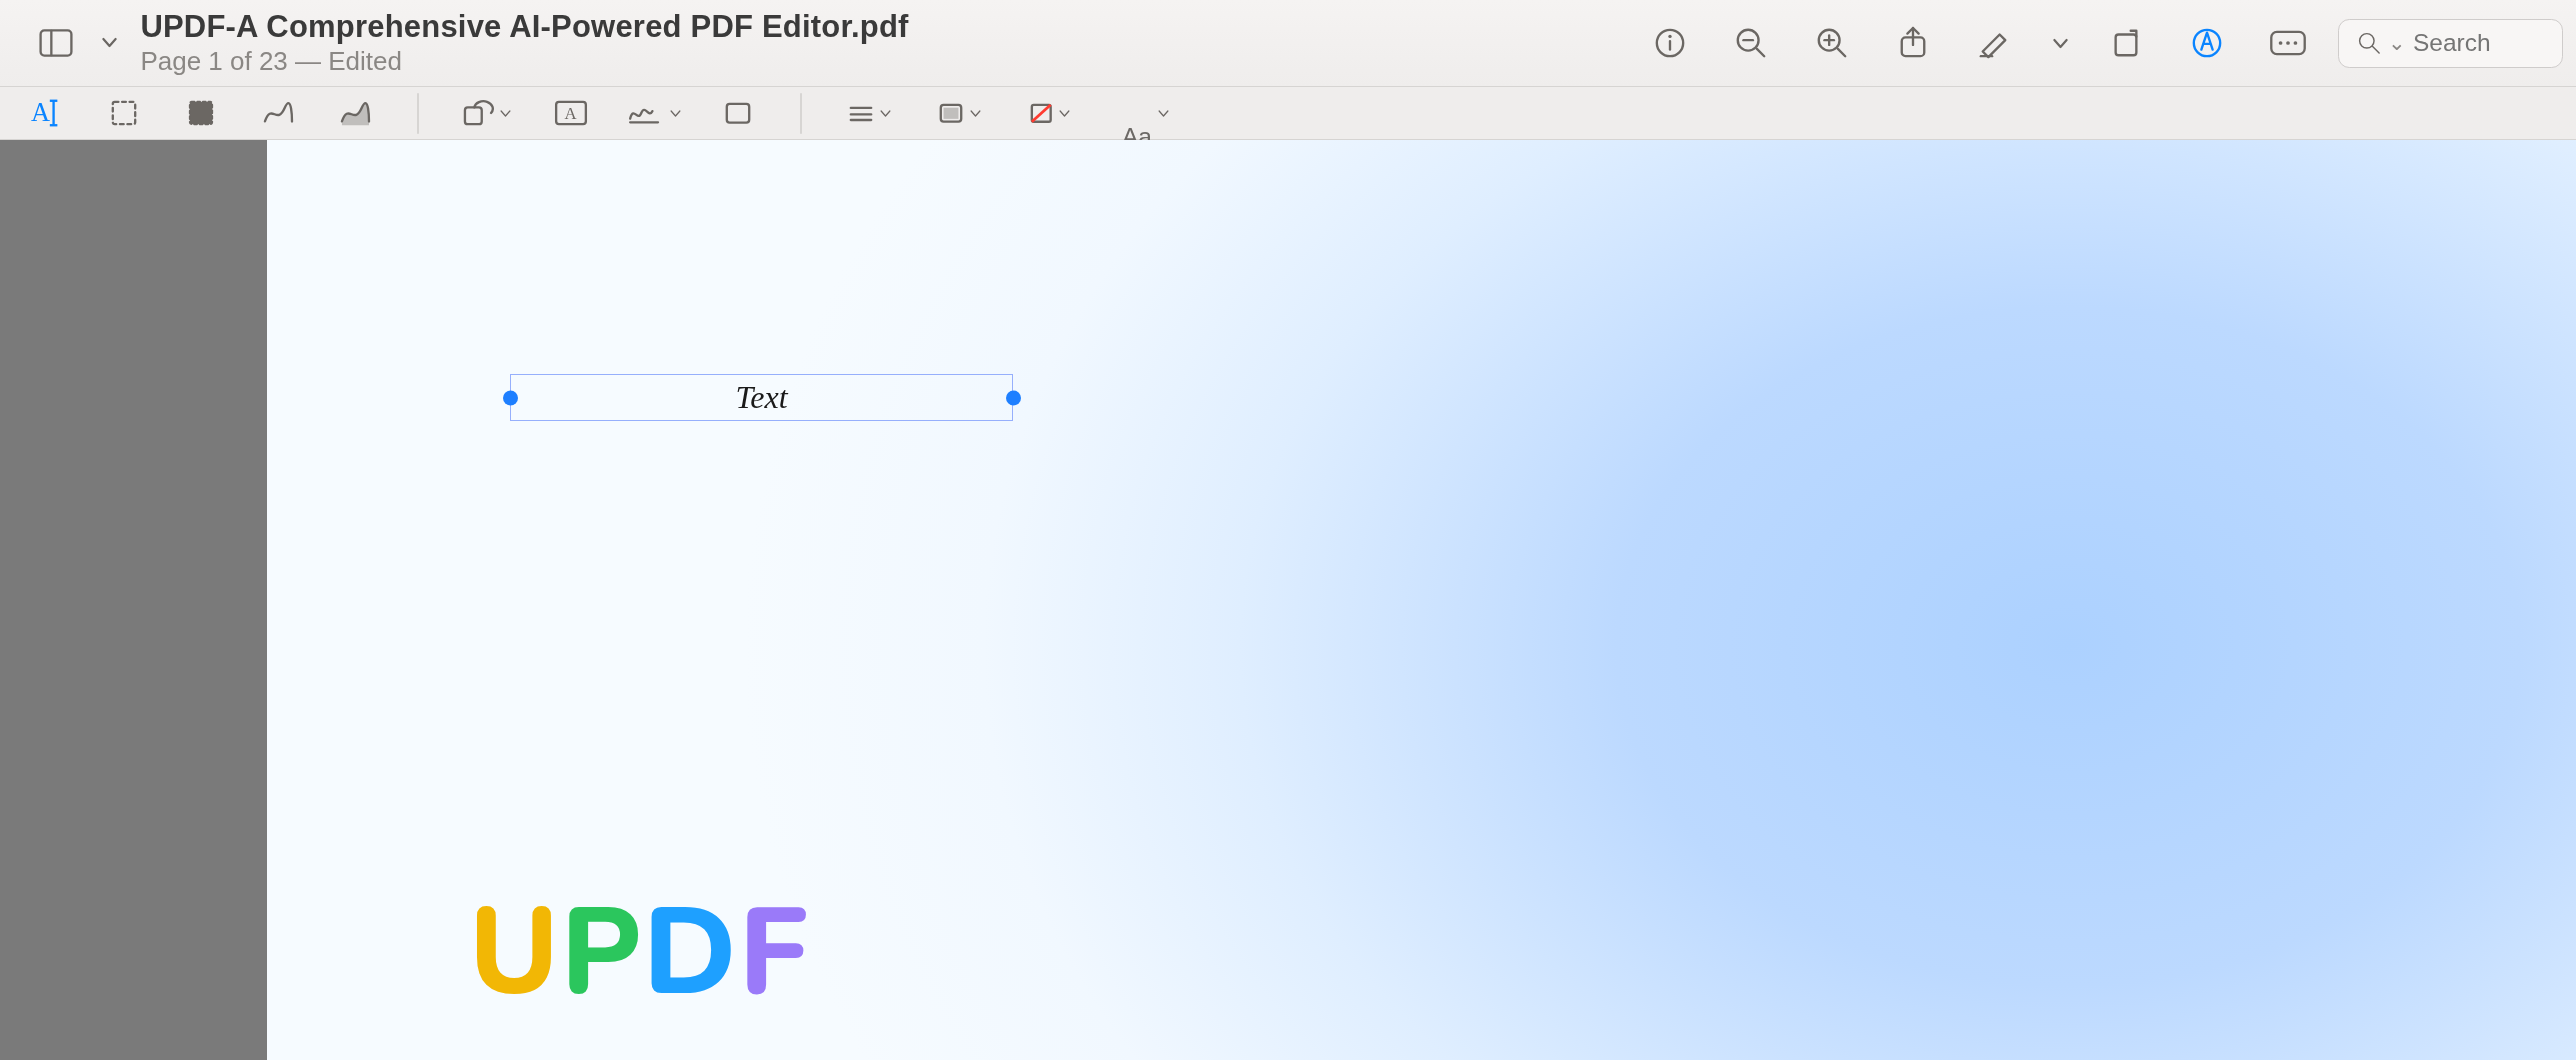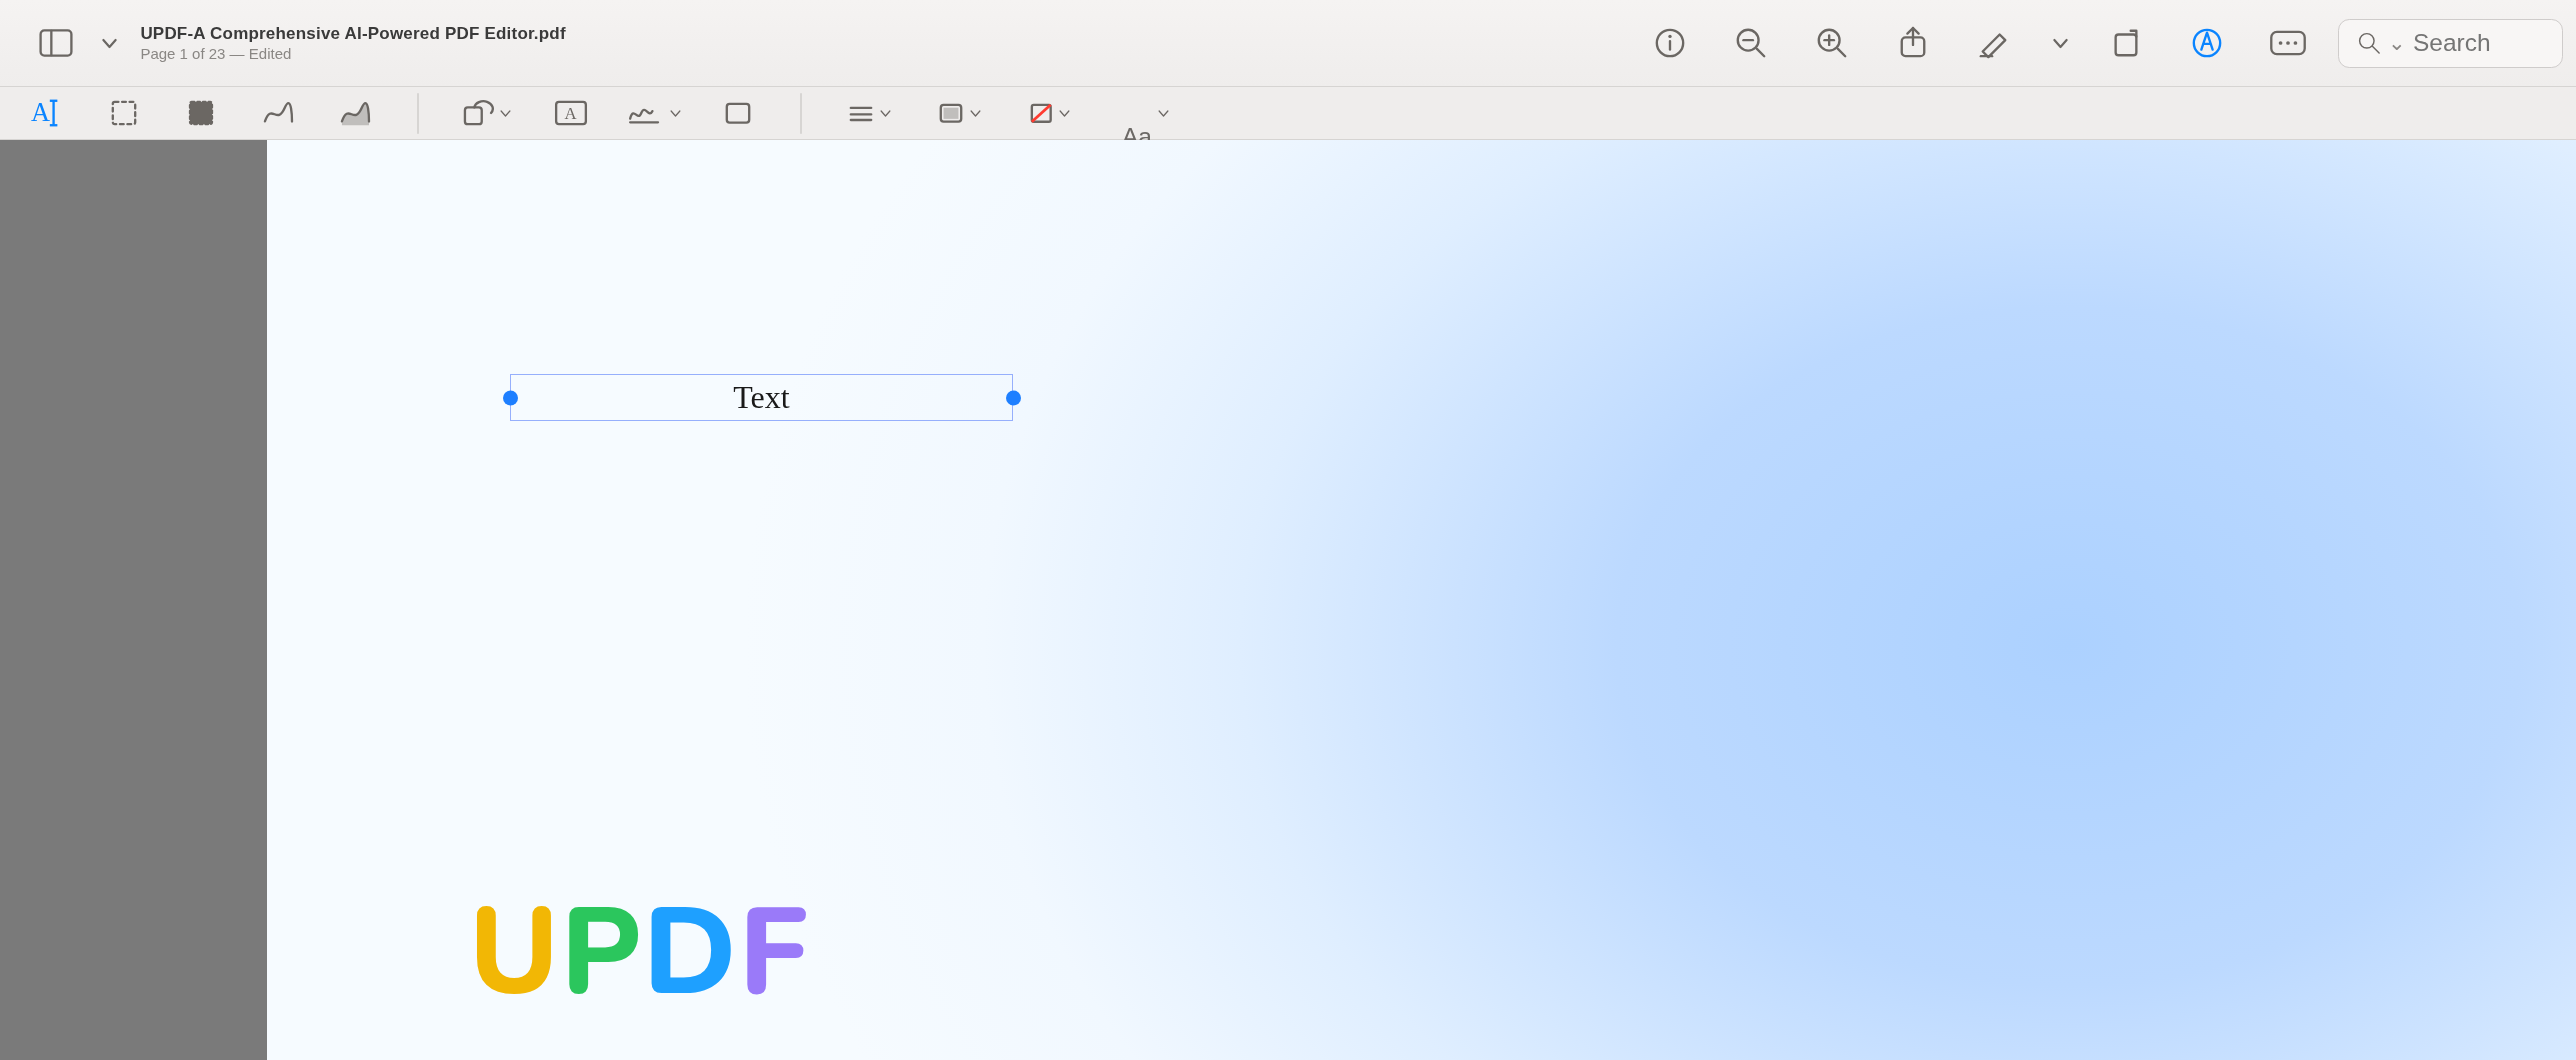--- a/index.html
+++ b/index.html
@@ -12,22 +12,22 @@
     display:flex;
     align-items:center;
     padding: 0 13px 0 28px;
     gap: 21px;
   }
   .tb-left { display:flex; align-items:center; gap:9.4px; }
   .titlebar svg { display:block; }
   .icon-btn { width:56px; height:56px; display:flex; align-items:center; justify-content:center; border-radius:9.4px; cursor:pointer; }
   .chev-down { width:21px; height:21px; }
   .doc-titles { display:flex; flex-direction:column; margin-left:5.6px; }
-  .doc-title { font-size:17px; font-weight:600; color:#3a3a3a; letter-spacing:0.2px; }
-  .doc-sub   { font-size:15px; color:#8a8784; margin-top:1.9px; }
+  .doc-title { font-size:31px; font-weight:600; color:#3a3a3a; letter-spacing:0.2px; }
+  .doc-sub   { font-size:26px; color:#8a8784; margin-top:1.9px; }
   .tb-right { margin-left:auto; display:flex; align-items:center; gap:19px; }
   .tb-right .icon-btn{ width:62px; }
   .icon-btn.active svg path,
   .icon-btn.active svg rect,
   .icon-btn.active svg circle { stroke:#0a84ff !important; }
   .search-wrap{
     display:flex; align-items:center; gap:9.4px;
     border:0.9px solid #cfcccb; border-radius:11.3px;
     background:#f8f6f5; height:49px; padding:0 17px; min-width:188px;
   }
@@ -74,21 +74,21 @@
     background:transparent;
   }
   .textbox .handle{
     position:absolute; width:15px; height:15px; background:#1e7fff; border-radius:50%;
     top:50%; transform:translateY(-50%);
   }
   .handle.left{ left:-8.5px; }
   .handle.right{ right:-8.5px; }
   .textbox-label{
     font-family: "Brush Script MT","Segoe Script","Comic Sans MS",cursive;
-    font-size:32px; color:#1a1a1a; 
+    font-size:32px; color:#1a1a1a; font-style:italic;
   }
 
   
   .logo{
     position:absolute;
     left:202px; top:753px;
     font-size:121px; font-weight:800; letter-spacing:1.9px;
     font-family:"Arial Rounded MT Bold","Nunito",Arial,sans-serif;
     line-height:1;
   }

